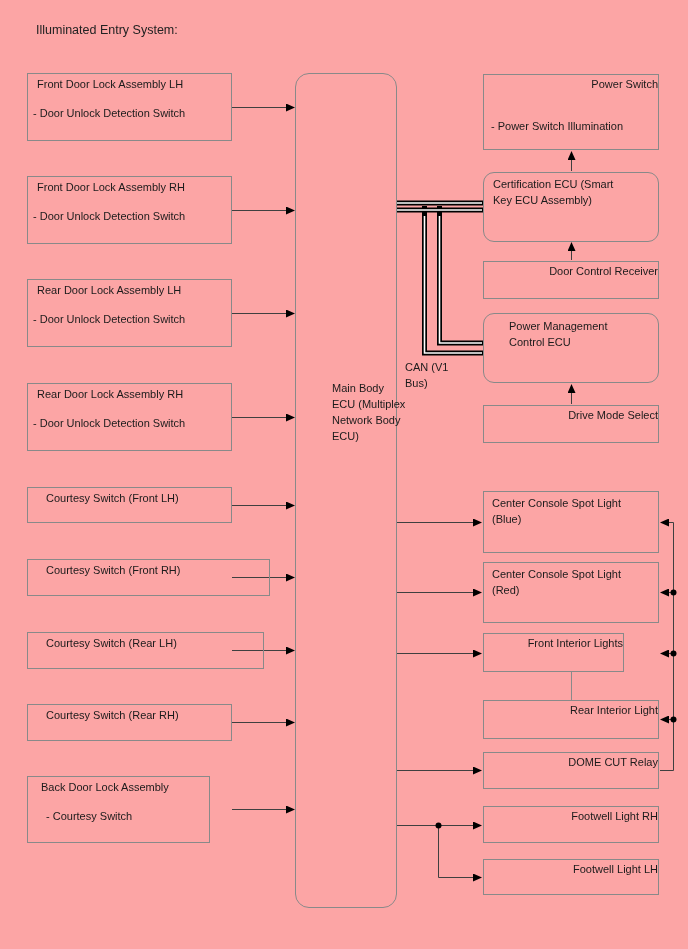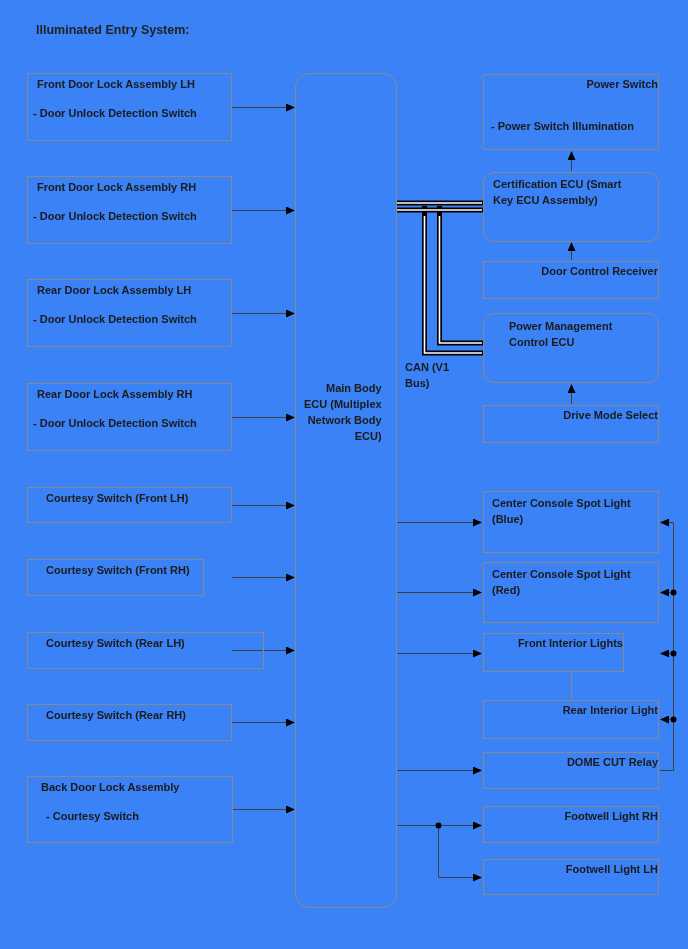--- a/index.html
+++ b/index.html
@@ -1,28 +1,28 @@
 <!DOCTYPE html>
 <html><head>
 <meta charset="utf-8">
 <style>
   html,body{margin:0;padding:0;background:#ffffff;}
   .canvas{
-    position:relative;width:688px;height:949px;background:#3b82f6;overflow:hidden;
+    position:relative;width:688px;height:949px;background:#fca5a5;overflow:hidden;
     font-family:"Liberation Sans","DejaVu Sans",sans-serif;
-    font-size:11px;color:#1b1b1b;line-height:13px;font-weight:bold;
+    font-size:11px;color:#1b1b1b;line-height:13px;
   }
   .title{position:absolute;left:36px;top:24px;font-size:12.5px;color:#222;}
   .wires{position:absolute;left:0;top:0;}
   .box{position:absolute;border:1px solid #898989;background:transparent;box-sizing:border-box;}
   .rounded{border-radius:11px;}
   .big-rounded{border-radius:14px;}
-  .abs{position:absolute;white-space:nowrap;text-align:right;}
+  .abs{position:absolute;white-space:nowrap;}
   .c{position:absolute;left:0;top:3px;width:100%;text-align:right;white-space:nowrap;}
-  .stack div{line-height:16px;}
+  .stack div{line-height:16px;margin-left:28px;}
   .can-label{position:absolute;left:405px;top:359px;}
   .can-label div{line-height:16px;}
 </style>
 </head>
 <body>
 
 <div class="canvas">
 
   <div class="title">Illuminated Entry System:</div>
 
@@ -107,33 +107,33 @@
 
   <div class="box" style="left:27px;top:383px;width:205px;height:68px">
     <div class="abs" style="left:9px;top:4px">Rear Door Lock Assembly RH</div>
     <div class="abs" style="left:5px;top:33px">- Door Unlock Detection Switch</div>
   </div>
 
   <div class="box" style="left:27px;top:487px;width:205px;height:36px">
     <div class="abs" style="left:18px;top:4px">Courtesy Switch (Front LH)</div>
   </div>
 
-  <div class="box" style="left:27px;top:559px;width:177px;height:37px">
+  <div class="box" style="left:27px;top:559px;width:243px;height:37px">
     <div class="abs" style="left:18px;top:4px">Courtesy Switch (Front RH)</div>
   </div>
 
   <div class="box" style="left:27px;top:632px;width:237px;height:37px">
     <div class="abs" style="left:18px;top:4px">Courtesy Switch (Rear LH)</div>
   </div>
 
   <div class="box" style="left:27px;top:704px;width:205px;height:37px">
     <div class="abs" style="left:18px;top:4px">Courtesy Switch (Rear RH)</div>
   </div>
 
-  <div class="box" style="left:27px;top:776px;width:206px;height:67px">
+  <div class="box" style="left:27px;top:776px;width:183px;height:67px">
     <div class="abs" style="left:13px;top:4px">Back Door Lock Assembly</div>
     <div class="abs" style="left:18px;top:33px">- Courtesy Switch</div>
   </div>
 
   <div class="box big-rounded" style="left:295px;top:73px;width:102px;height:835px">
     <div class="abs stack" style="left:8px;top:306px">
       <div>Main Body</div>
       <div>ECU (Multiplex</div>
       <div>Network Body</div>
       <div>ECU)</div>

